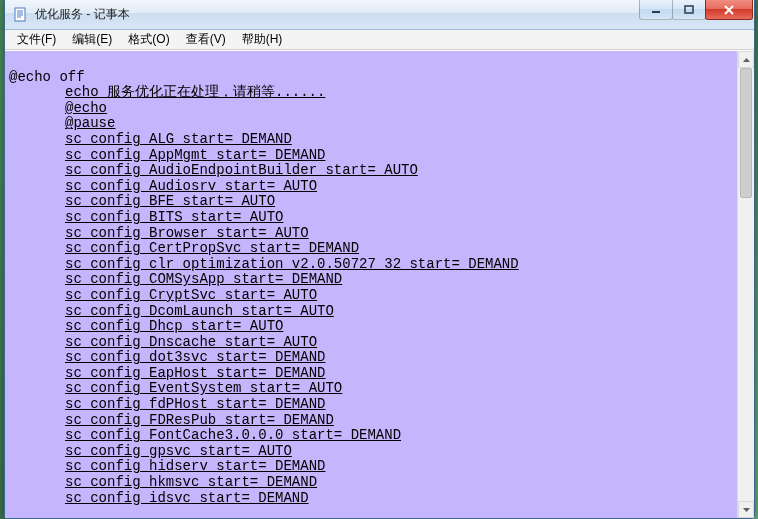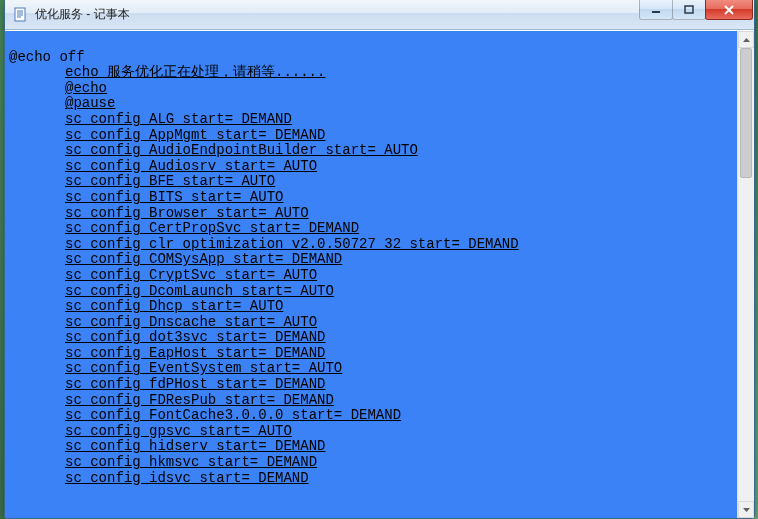--- a/index.html
+++ b/index.html
@@ -61,21 +61,21 @@
     font-size: 12px;
     padding-left: 4px;
   }
   .menu-item {
     padding: 1px 8px;
     color: #000;
     cursor: default;
   }
 
   .content-wrap {
-    flex: 1; position: relative; background:#3b82f6;
+    flex: 1; position: relative; background:#c4b5fd;
     border-top: 1px solid #fff;
   }
   .content {
     position: absolute; left:0; right:0; top:0; bottom:0;
     padding: 3px 4px 0 4px;
     overflow: hidden;
     font-family: "SimSun","NSimSun","MS Gothic","Courier New",monospace;
     font-size: 14px;
     line-height: 15.6px;
     color: #000;
@@ -132,20 +132,27 @@
       </div>
       <div class="win-btn close">
         <svg width="12" height="10" viewBox="0 0 12 10">
           <line x1="2" y1="1" x2="10" y2="9" stroke="#fff" stroke-width="2"></line>
           <line x1="10" y1="1" x2="2" y2="9" stroke="#fff" stroke-width="2"></line>
         </svg>
       </div>
     </div>
   </div>
 
+  <div class="menubar">
+    <span class="menu-item">文件(F)</span>
+    <span class="menu-item">编辑(E)</span>
+    <span class="menu-item">格式(O)</span>
+    <span class="menu-item">查看(V)</span>
+    <span class="menu-item">帮助(H)</span>
+  </div>
 
   <div class="content-wrap">
     <div class="content">
 <span class="line">@echo off</span><span class="indent">echo 服务优化正在处理，请稍等......</span><span class="indent">@echo</span><span class="indent">@pause</span><span class="indent">sc config ALG start= DEMAND</span><span class="indent">sc config AppMgmt start= DEMAND</span><span class="indent">sc config AudioEndpointBuilder start= AUTO</span><span class="indent">sc config Audiosrv start= AUTO</span><span class="indent">sc config BFE start= AUTO</span><span class="indent">sc config BITS start= AUTO</span><span class="indent">sc config Browser start= AUTO</span><span class="indent">sc config CertPropSvc start= DEMAND</span><span class="indent">sc config clr_optimization_v2.0.50727_32 start= DEMAND</span><span class="indent">sc config COMSysApp start= DEMAND</span><span class="indent">sc config CryptSvc start= AUTO</span><span class="indent">sc config DcomLaunch start= AUTO</span><span class="indent">sc config Dhcp start= AUTO</span><span class="indent">sc config Dnscache start= AUTO</span><span class="indent">sc config dot3svc start= DEMAND</span><span class="indent">sc config EapHost start= DEMAND</span><span class="indent">sc config EventSystem start= AUTO</span><span class="indent">sc config fdPHost start= DEMAND</span><span class="indent">sc config FDResPub start= DEMAND</span><span class="indent">sc config FontCache3.0.0.0 start= DEMAND</span><span class="indent">sc config gpsvc start= AUTO</span><span class="indent">sc config hidserv start= DEMAND</span><span class="indent">sc config hkmsvc start= DEMAND</span><span class="indent">sc config idsvc start= DEMAND</span></div>
 
     <div class="scrollbar">
       <div class="sb-btn">
         <svg width="7" height="4" viewBox="0 0 7 4">
             <polygon points="3.5,0 7,4 0,4" fill="#606060"></polygon>
           </svg>

